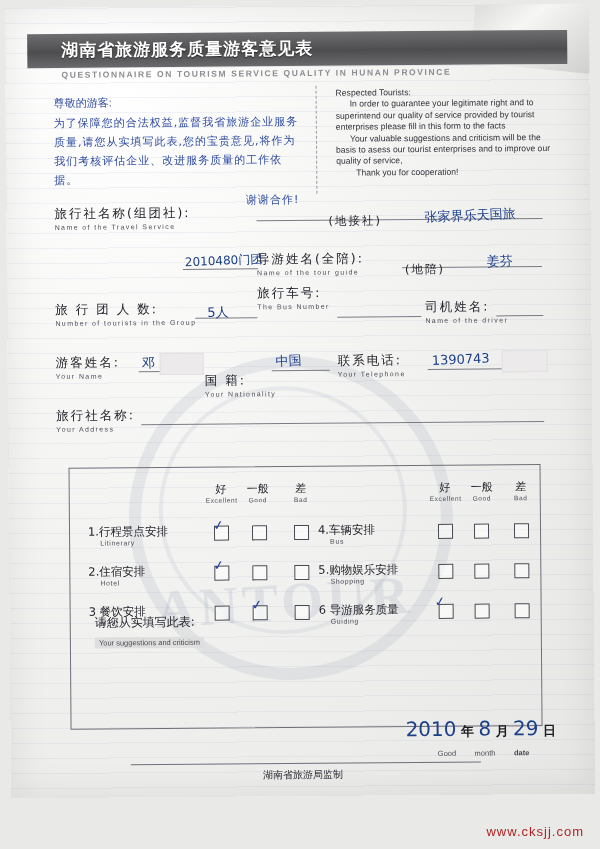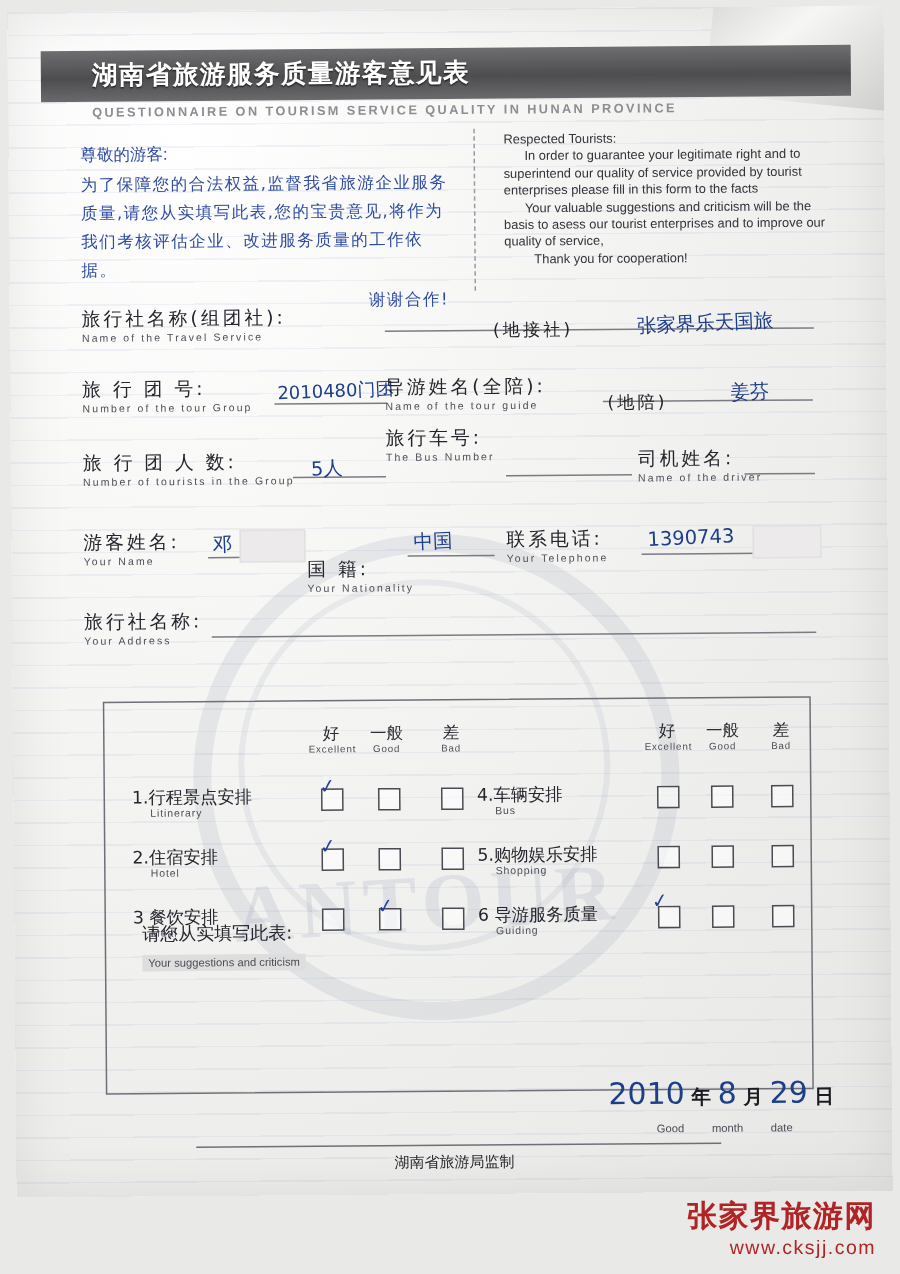--- a/index.html
+++ b/index.html
@@ -161,24 +161,20 @@
   <div class="fieldlabel" style="left:48px;top:196px;">
     <span class="c">旅行社名称(组团社):</span>
     <span class="e">Name   of   the   Travel   Service</span>
   </div>
   <div class="line" style="left:250px;top:214px;width:286px;"></div>
   <div class="fieldlabel" style="left:322px;top:205px;">
     <span class="c" style="font-size:11.5px;">(地接社)</span>
   </div>
   <div class="hw" style="left:418px;top:202px;">张家界乐天国旅</div>
 
-  <div class="fieldlabel" style="left:48px;top:243px;">
-    <span class="c">旅 行 团 号:</span>
-    <span class="e">Number  of  the  tour  Group</span>
-  </div>
   <div class="line" style="left:176px;top:262px;width:75px;"></div>
   <div class="hw" style="left:178px;top:246px;font-size:12px;">2010480门团</div>
 
   <div class="fieldlabel" style="left:250px;top:243px;">
     <span class="c">导游姓名(全陪):</span>
     <span class="e">Name   of   the   tour   guide</span>
   </div>
   <div class="line" style="left:395px;top:262px;width:140px;"></div>
   <div class="fieldlabel" style="left:398px;top:254px;">
     <span class="c" style="font-size:11.5px;">(地陪)</span>
@@ -326,24 +322,23 @@
   <div id="dateline">
     <span class="dnum">2010</span>
     <span class="dcn">年</span>
     <span class="dnum">8</span>
     <span class="dcn">月</span>
     <span class="dnum">29</span>
     <span class="dcn">日</span>
     <div style="margin-top:1px;margin-left:32px;">
       <span class="den">Good</span>
       <span class="den" style="margin-left:14px;">month</span>
-      <span class="den" style="margin-left:14px;">date</span>
+      <span class="den" style="margin-left:14px;font-weight:bold;">date</span>
     </div>
   </div>
 
   <div id="footerline"></div>
   <div id="footer">湖南省旅游局监制</div>
 </div>
 
 <div id="credit">
-  <div class="c1">张家界旅游网</div>
   <div class="c2">www.cksjj.com</div>
 </div>
 
 </body></html>

